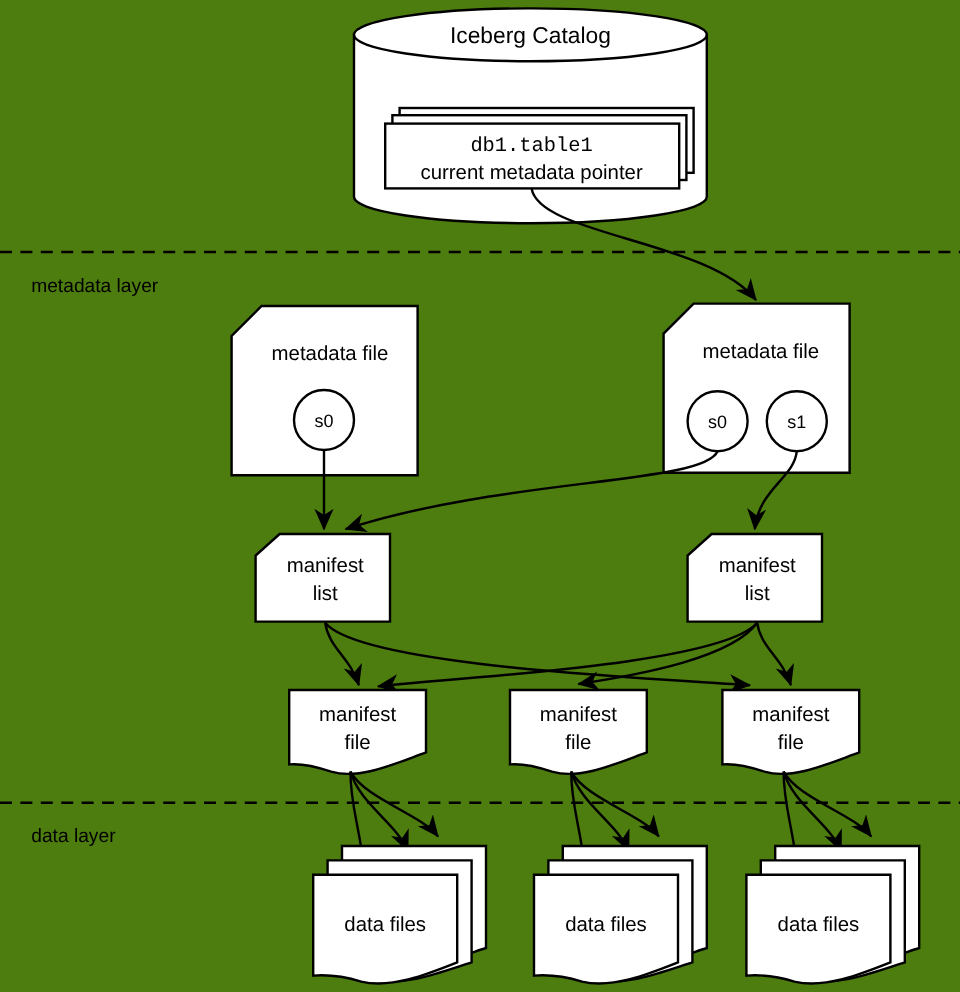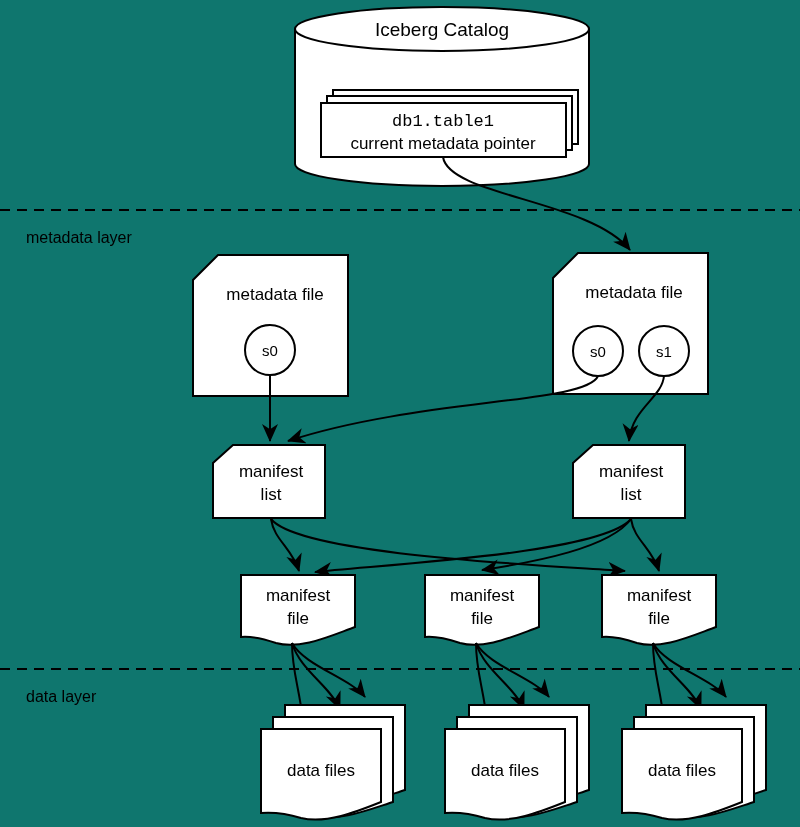--- a/index.html
+++ b/index.html
@@ -7,21 +7,21 @@
     padding: 0;
     background: #ffffff;
   }
   body {
     font-family: "Liberation Sans", sans-serif;
   }
   #diagram-root {
     position: relative;
     width: 800px;
     height: 827px;
-    background: #0f766e;
+    background: #4d7c0f;
     overflow: hidden;
   }
   svg#diagram-svg {
     position: absolute;
     left: 0;
     top: 0;
     width: 800px;
     height: 827px;
   }
   .shape-stroke {

